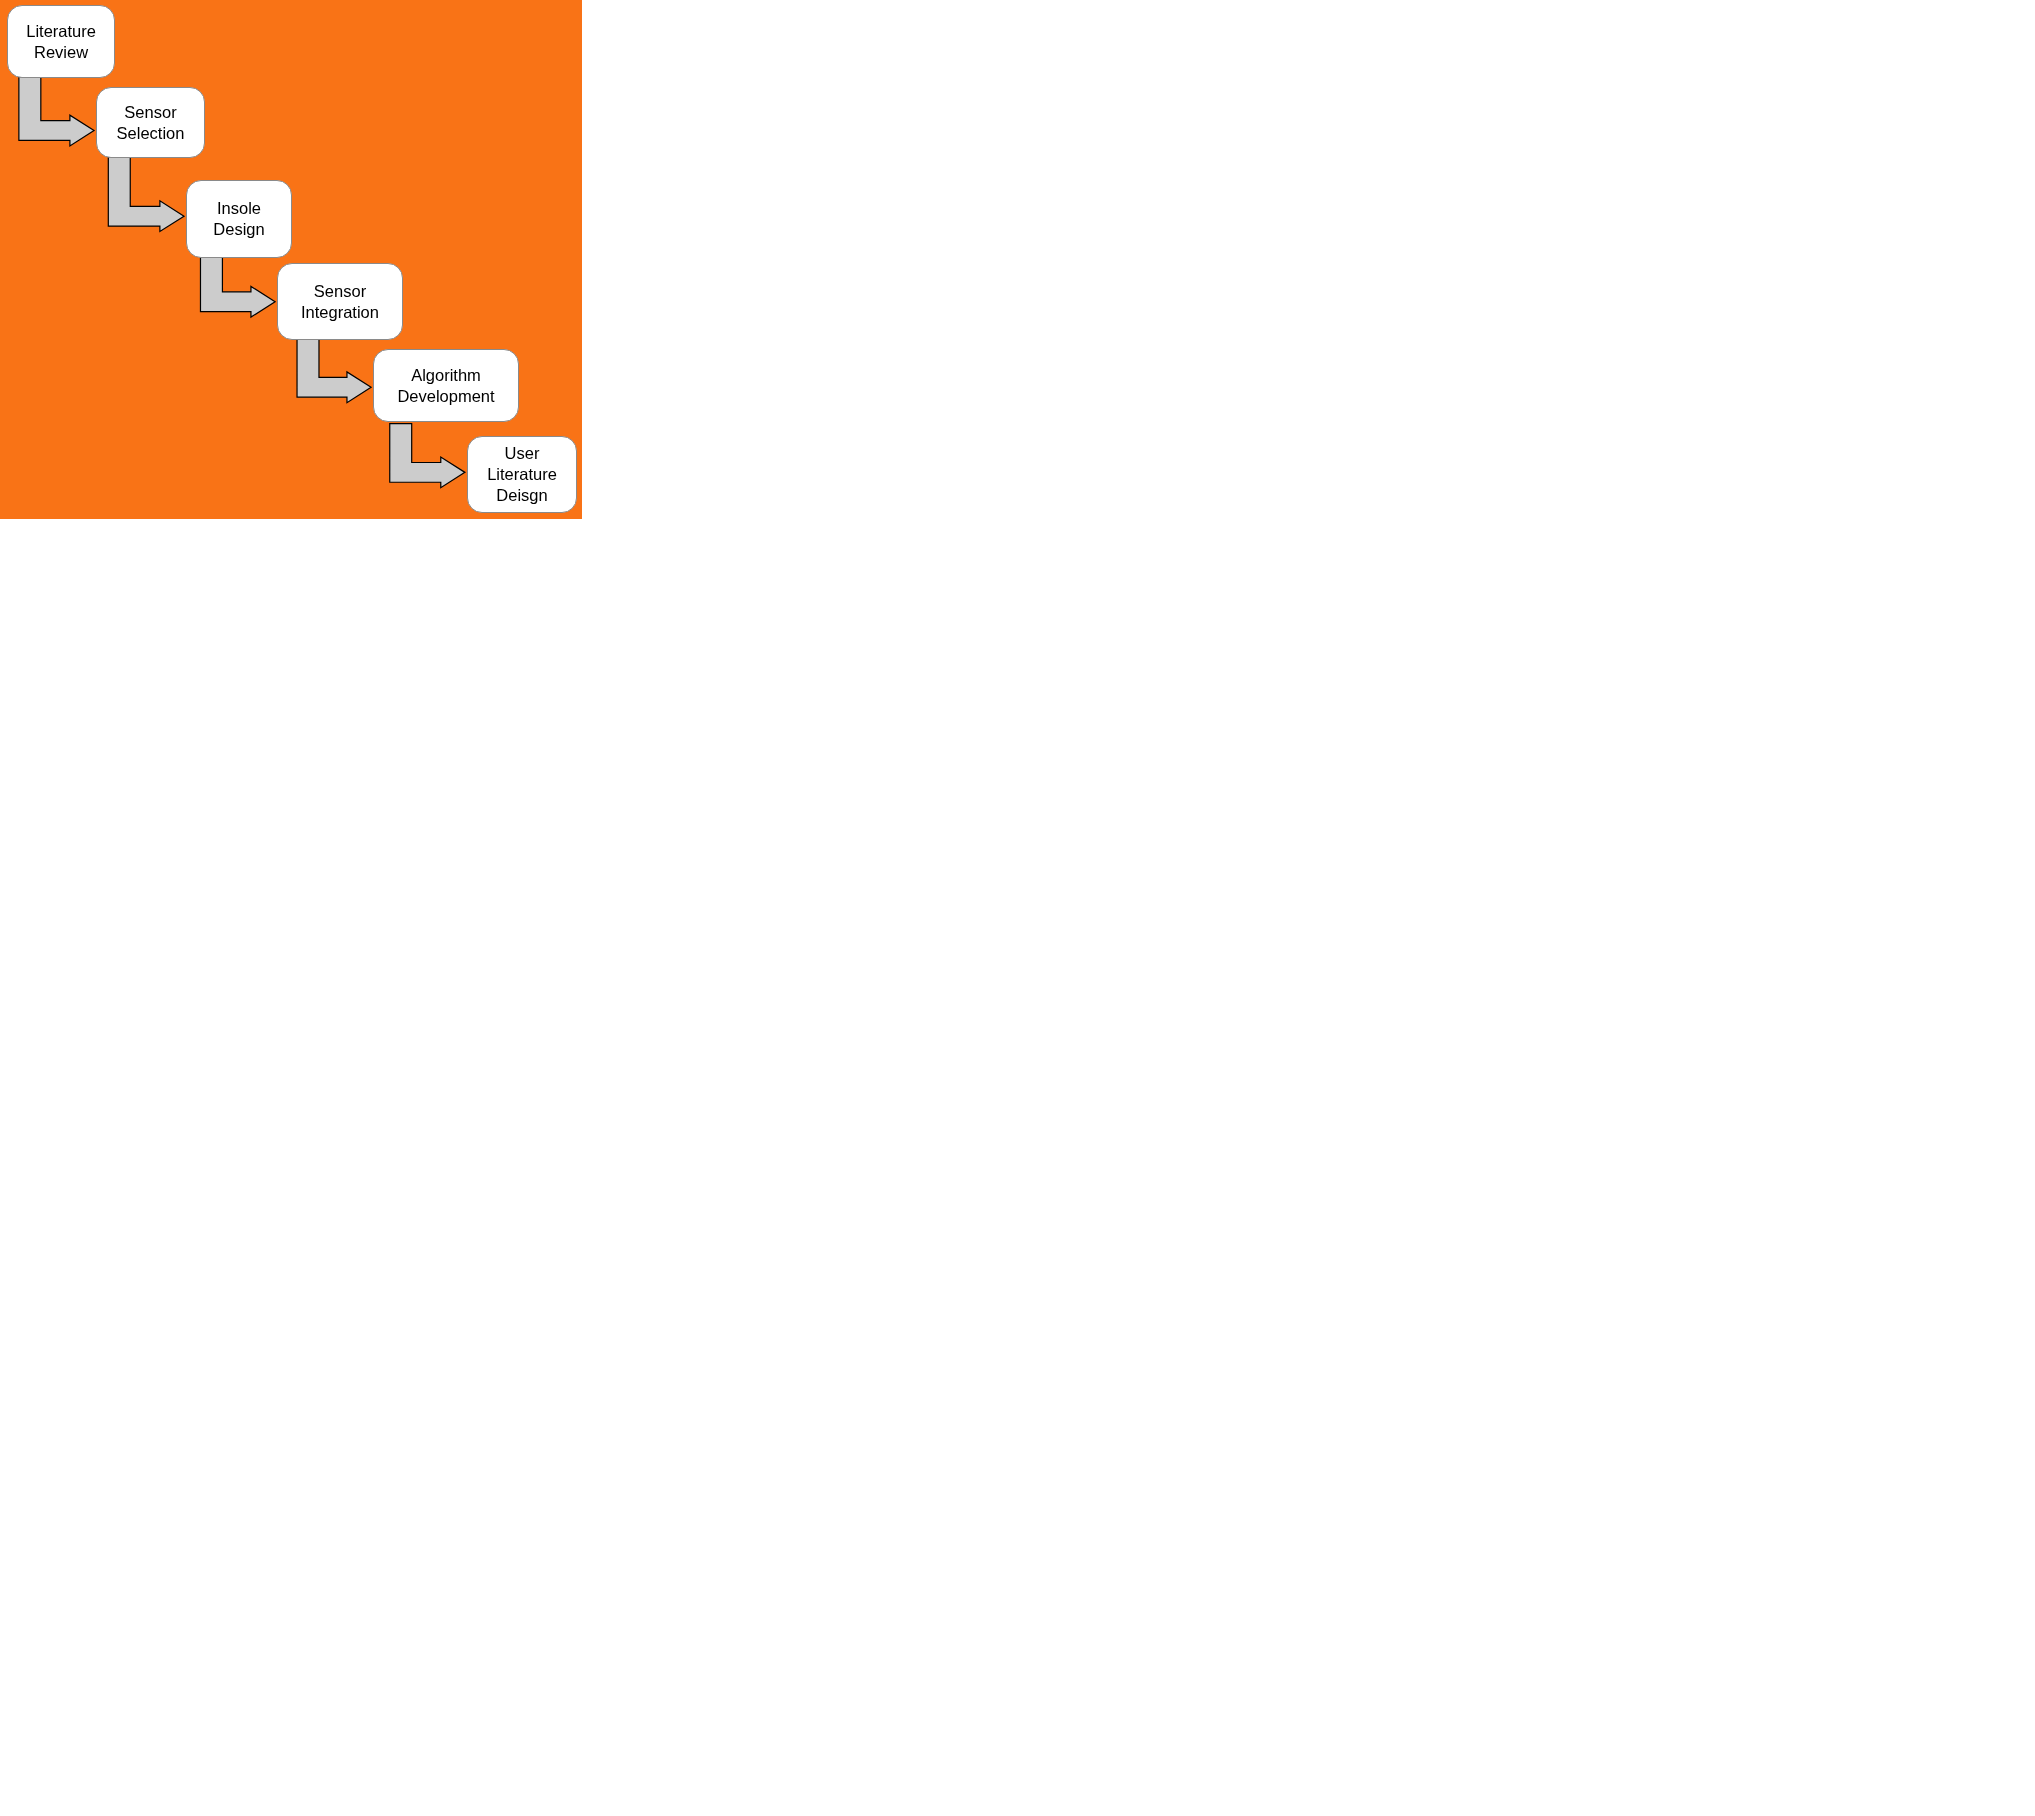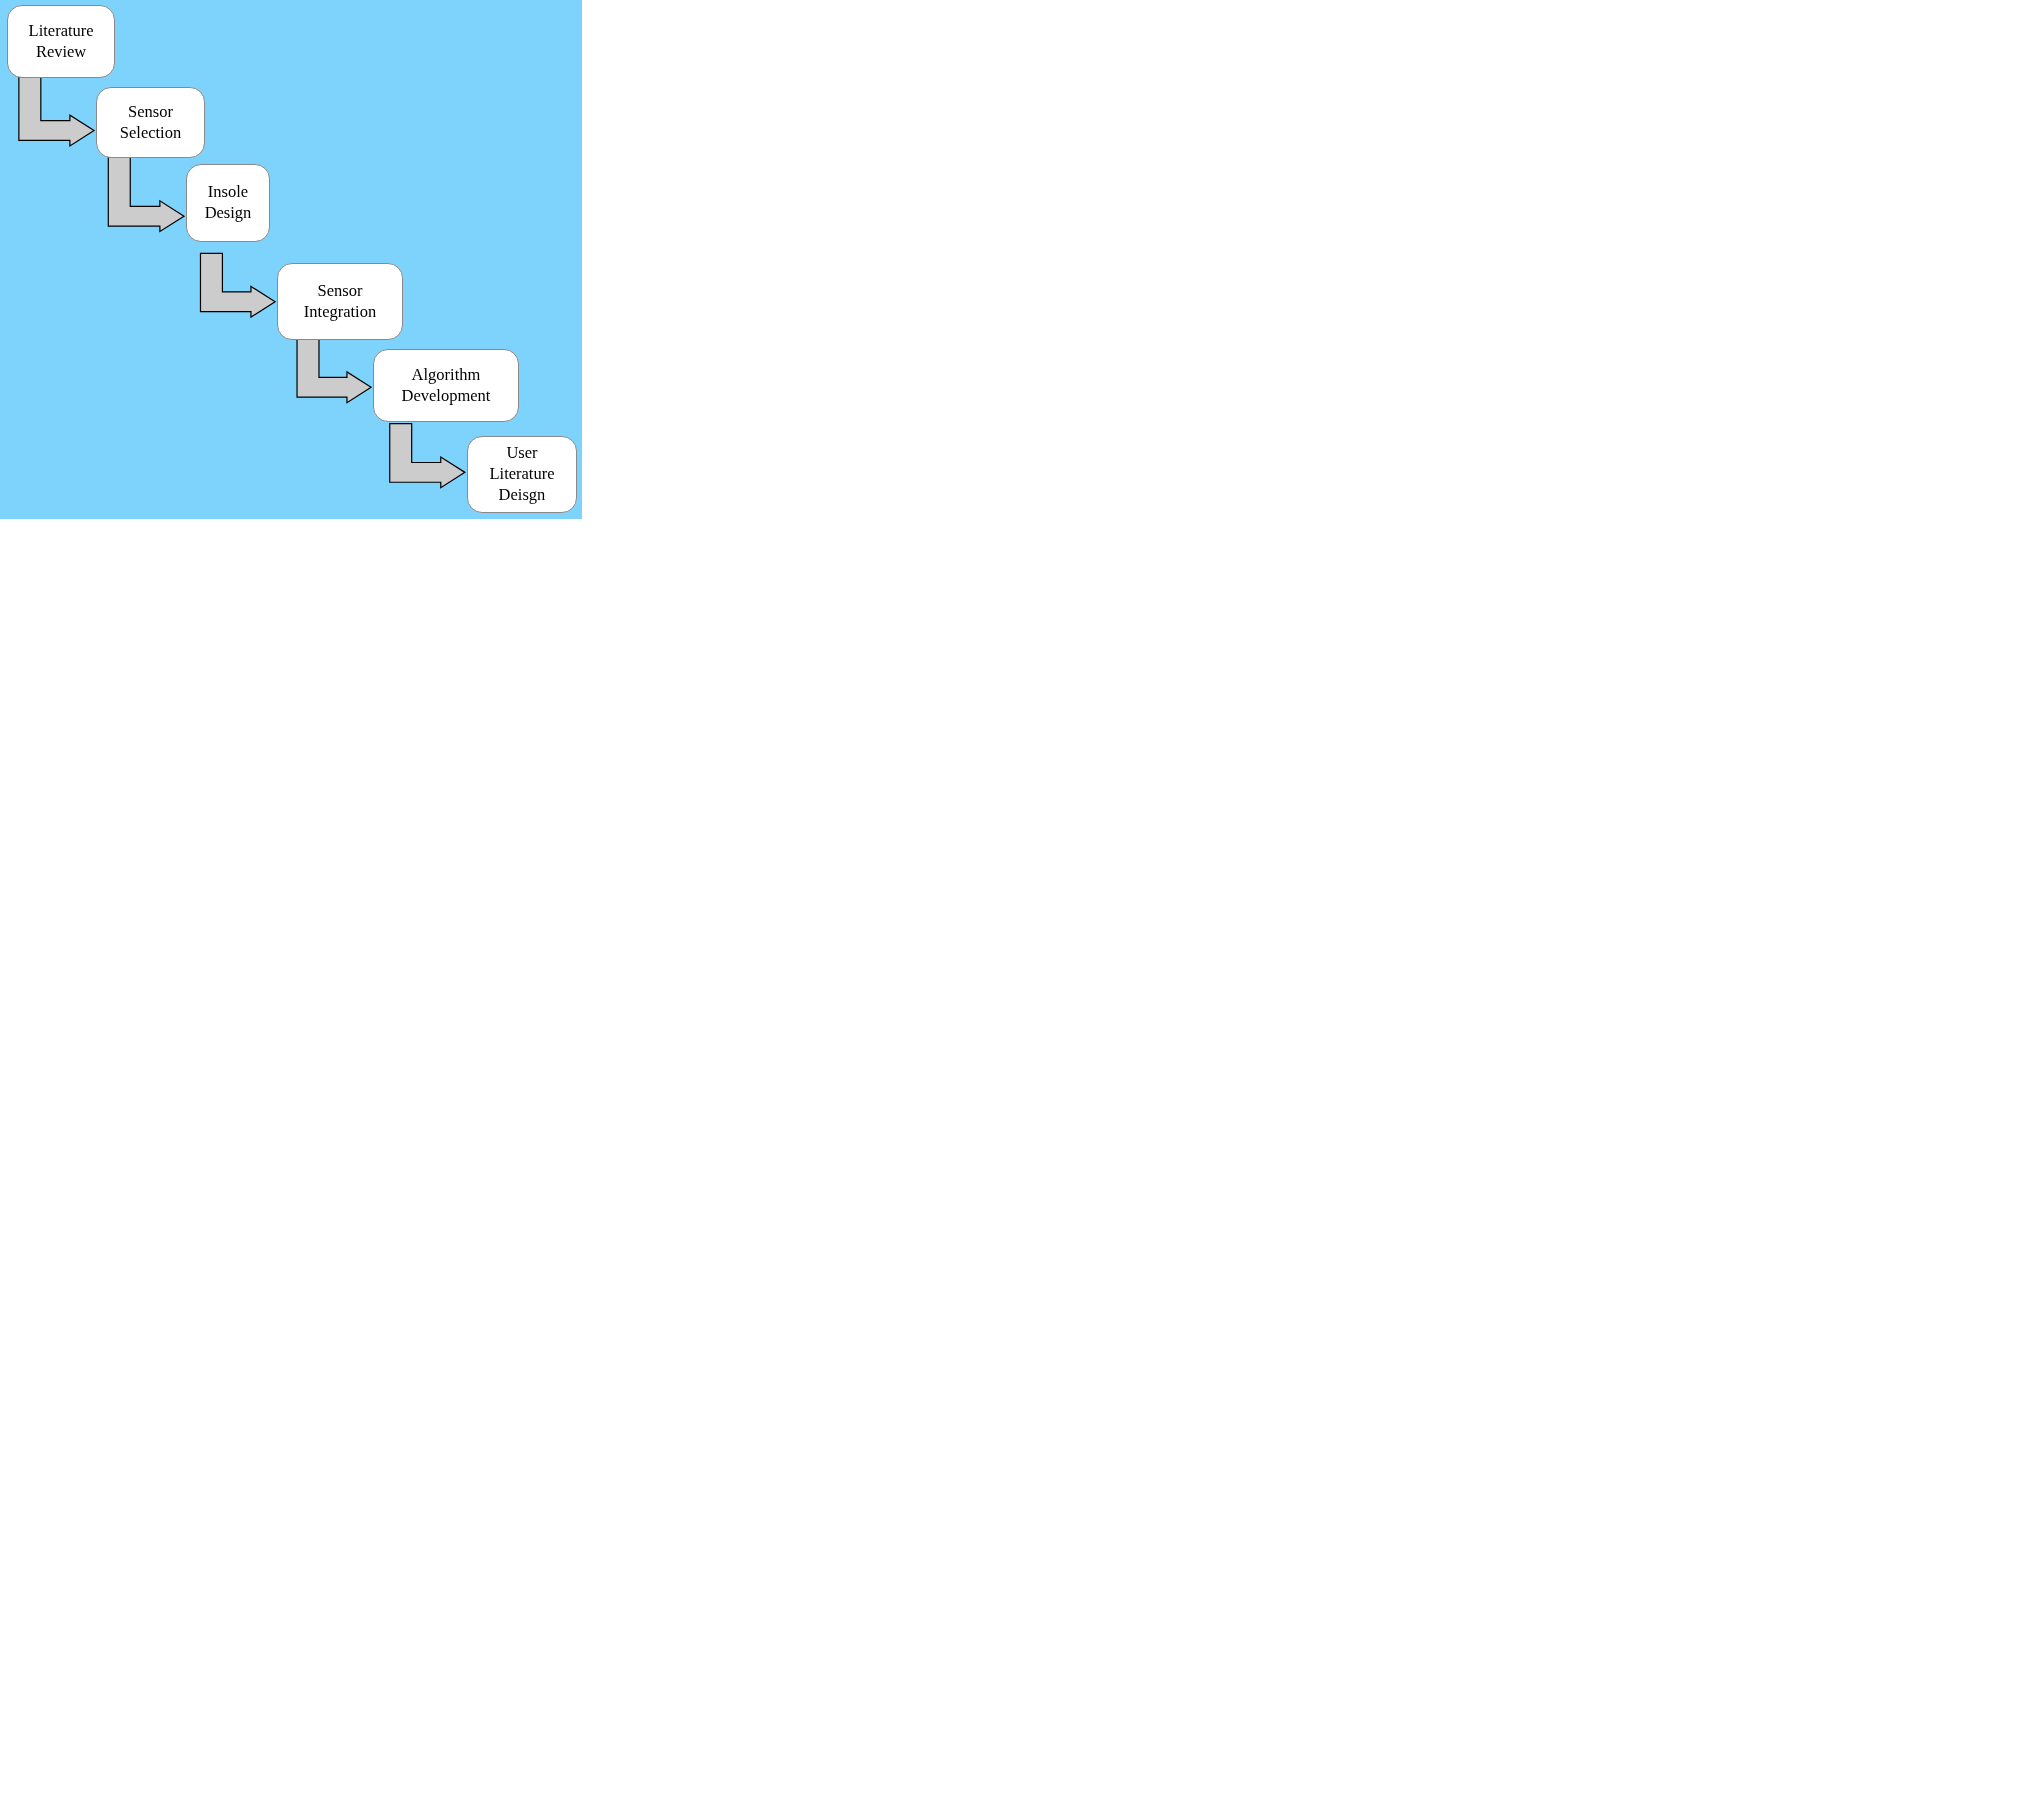--- a/index.html
+++ b/index.html
@@ -4,22 +4,22 @@
 <style>
   html, body {
     margin: 0;
     padding: 0;
     background: #ffffff;
   }
   .canvas {
     position: relative;
     width: 582px;
     height: 519px;
-    background: #7dd3fc;
-    font-family: Liberation Serif, serif;
+    background: #f97316;
+    font-family: Liberation Sans, sans-serif;
     overflow: hidden;
   }
   .connectors {
     position: absolute;
     left: 0;
     top: 0;
     width: 582px;
     height: 519px;
     z-index: 1;
   }
@@ -65,21 +65,21 @@
   <div class="step" style="left:7.1px;  top:5px;   width:108px; height:73px;">
     <span class="step-label">Literature
 Review</span>
   </div>
 
   <div class="step" style="left:96px; top:87px; width:109px; height:71px;">
     <span class="step-label">Sensor
 Selection</span>
   </div>
 
-  <div class="step" style="left:186px; top:164px; width:84px; height:78px;">
+  <div class="step" style="left:186px; top:180px; width:106px; height:78px;">
     <span class="step-label">Insole
 Design</span>
   </div>
 
   <div class="step" style="left:277px; top:263px; width:126px; height:77px;">
     <span class="step-label">Sensor
 Integration</span>
   </div>
 
   <div class="step" style="left:373px; top:349px; width:146px; height:73px;">

